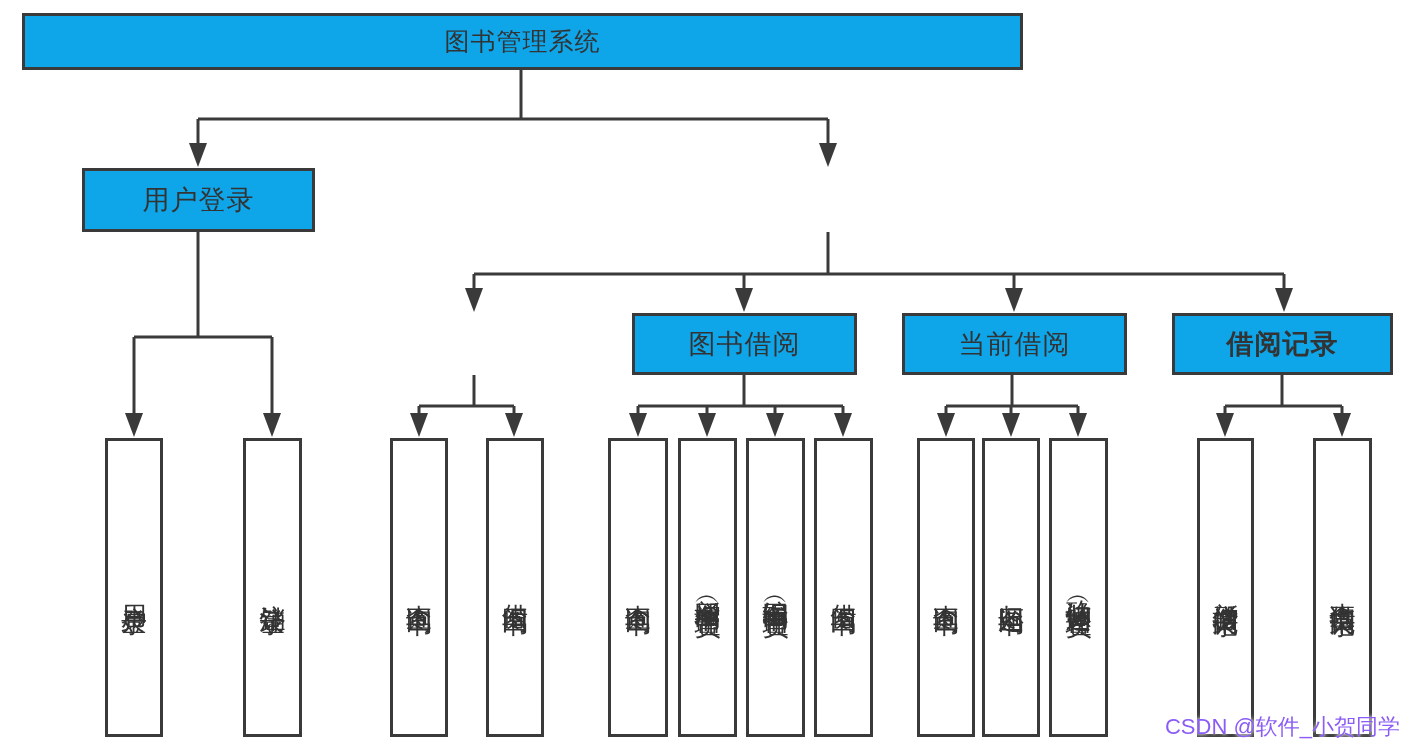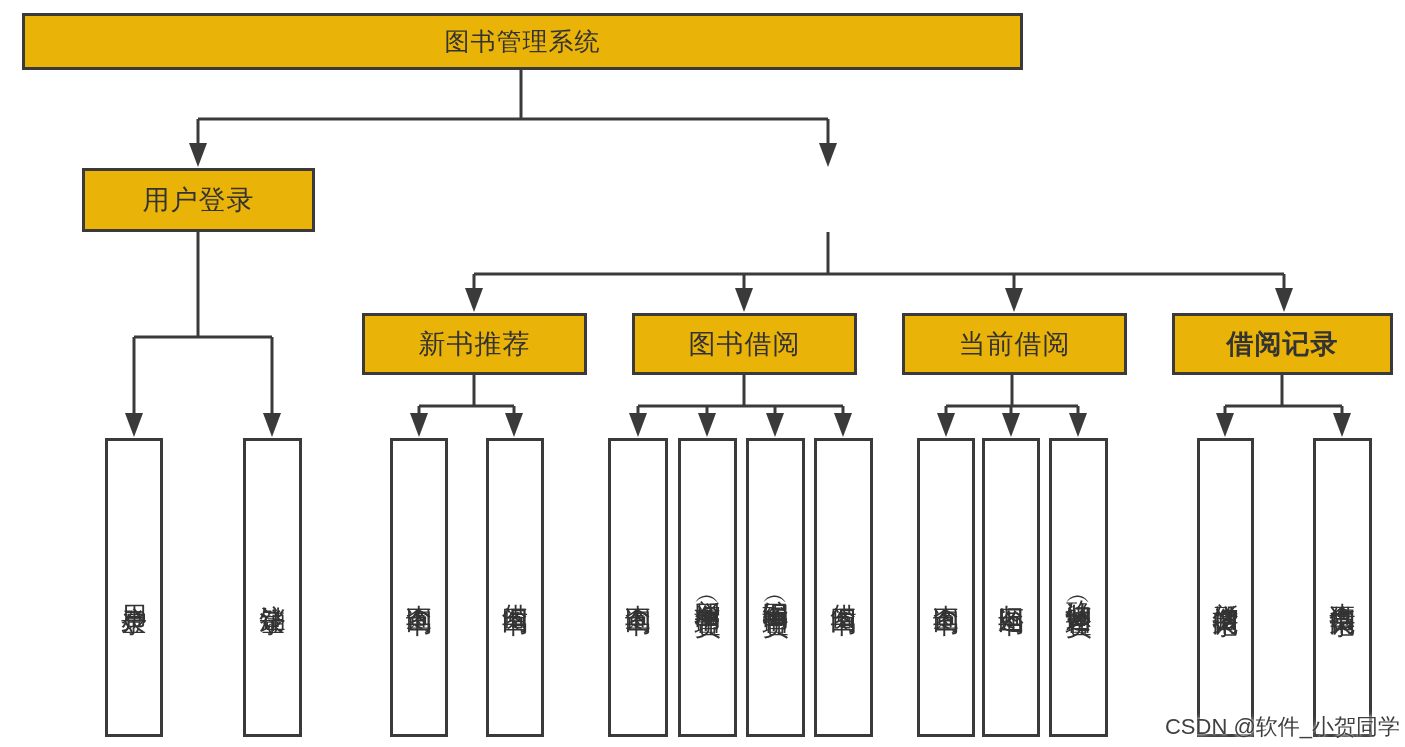--- a/index.html
+++ b/index.html
@@ -8,21 +8,21 @@
     width:1405px;height:747px;
     background:#ffffff;
     font-family:"Liberation Sans","DejaVu Sans",sans-serif;
     overflow:hidden;
   }
   svg.connectors{position:absolute;left:0;top:0;z-index:1;}
   .node{
     position:absolute;z-index:2;
     box-sizing:border-box;
     border:3px solid #3a3a3a;
-    background:#eab308;
+    background:#0ea5e9;
     display:flex;align-items:center;justify-content:center;
     color:#333333;
     font-size:27px;
     letter-spacing:1px;
     white-space:nowrap;
   }
   .node.root{font-size:25px;}
   .leaf{
     position:absolute;z-index:2;
     box-sizing:border-box;
@@ -35,21 +35,21 @@
     letter-spacing:2px;
     writing-mode:vertical-rl;
     text-orientation:mixed;
     top:438px;height:299px;
   }
   .watermark{
     position:absolute;z-index:3;
     top:712px;left:1150px;width:250px;
     text-align:right;
     font-size:22px;
-    color:#404040;
+    color:#8b5cf6;
     text-shadow:0 0 3px #ffffff, 0 0 6px #ffffff;
     white-space:nowrap;
   }
 </style>
 </head>
 <body>
 
 <div class="canvas">
 
   <svg class="connectors" width="1405" height="747" viewBox="0 0 1405 747" stroke="#3a3a3a" fill="#3a3a3a" stroke-width="3">
@@ -125,21 +125,20 @@
       <path d="M1342 406 V416" fill="none"></path>
       <polygon points="1216,413 1234,413 1225,437" stroke="none"></polygon>
       <polygon points="1333,413 1351,413 1342,437" stroke="none"></polygon>
     </g>
   </svg>
 
   <div class="node root" style="left:22px;top:13px;width:1001px;height:57px;">图书管理系统</div>
 
   <div class="node" style="left:82px;top:168px;width:233px;height:64px;">用户登录</div>
 
-  <div class="node" style="left:362px;top:313px;width:225px;height:62px;">新书推荐</div>
   <div class="node" style="left:632px;top:313px;width:225px;height:62px;">图书借阅</div>
   <div class="node" style="left:902px;top:313px;width:225px;height:62px;">当前借阅</div>
   <div class="node" style="left:1172px;top:313px;width:221px;height:62px;font-weight:bold;">借阅记录</div>
 
   <div class="leaf" style="left:105px;width:58px;">用户登录</div>
   <div class="leaf" style="left:243px;width:59px;">注销登录</div>
 
   <div class="leaf" style="left:390px;width:58px;">查询图书</div>
   <div class="leaf" style="left:486px;width:58px;">借阅图书</div>
 

